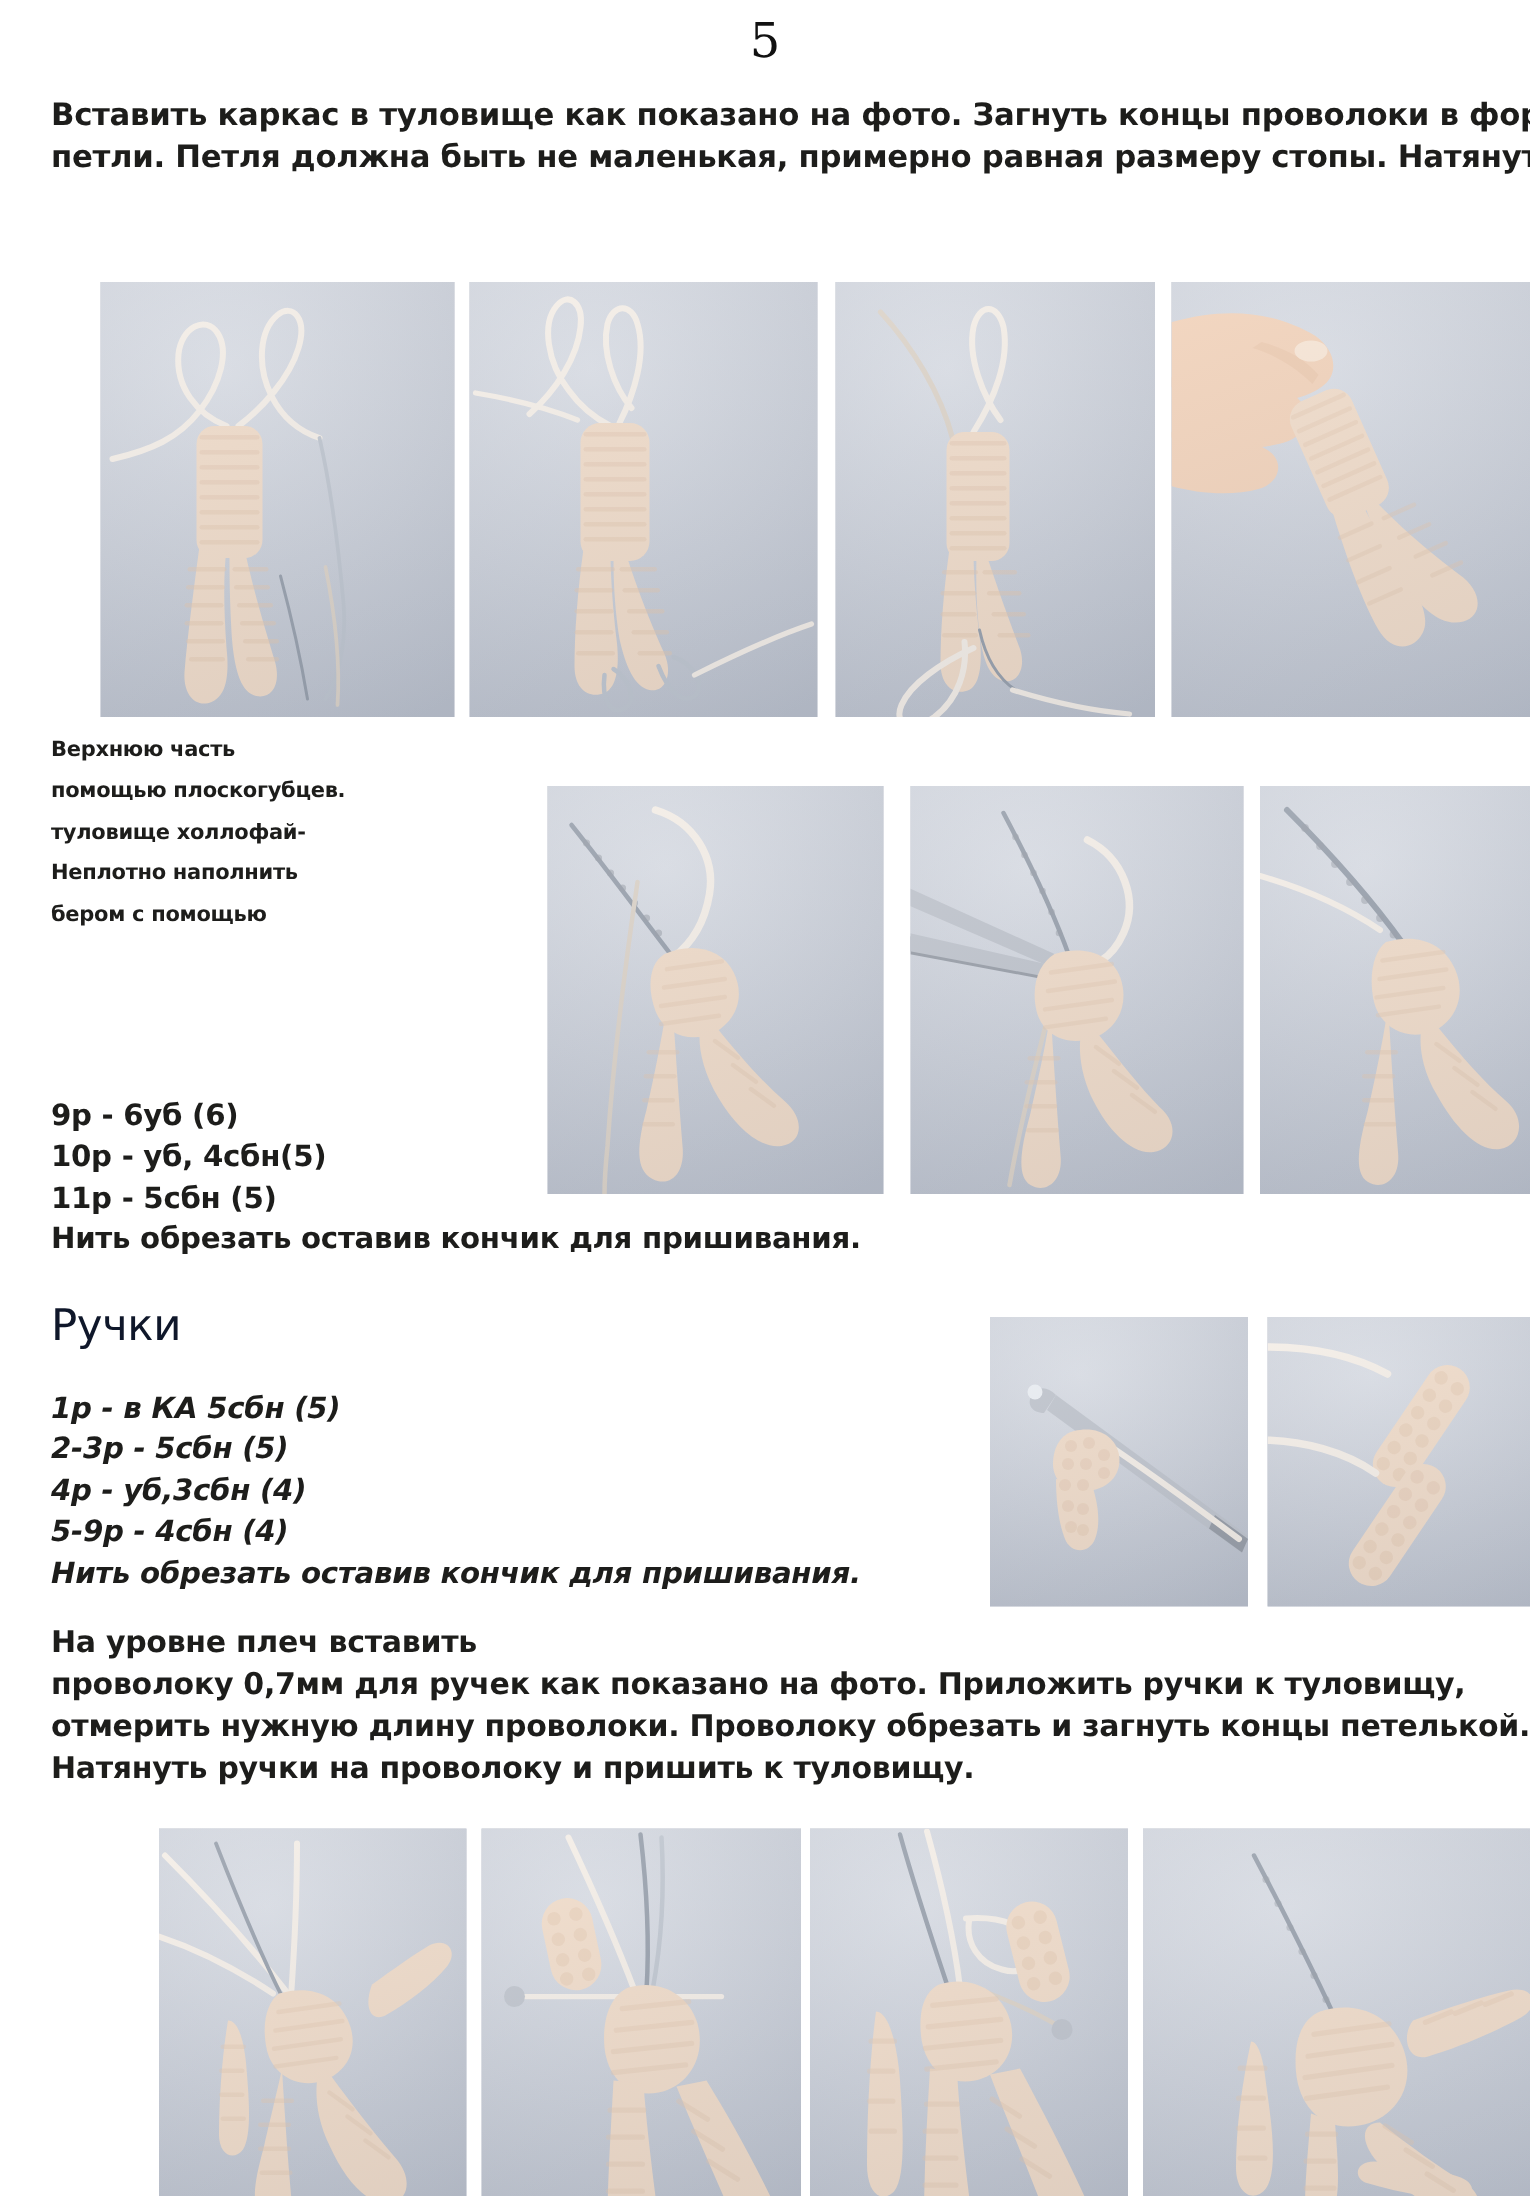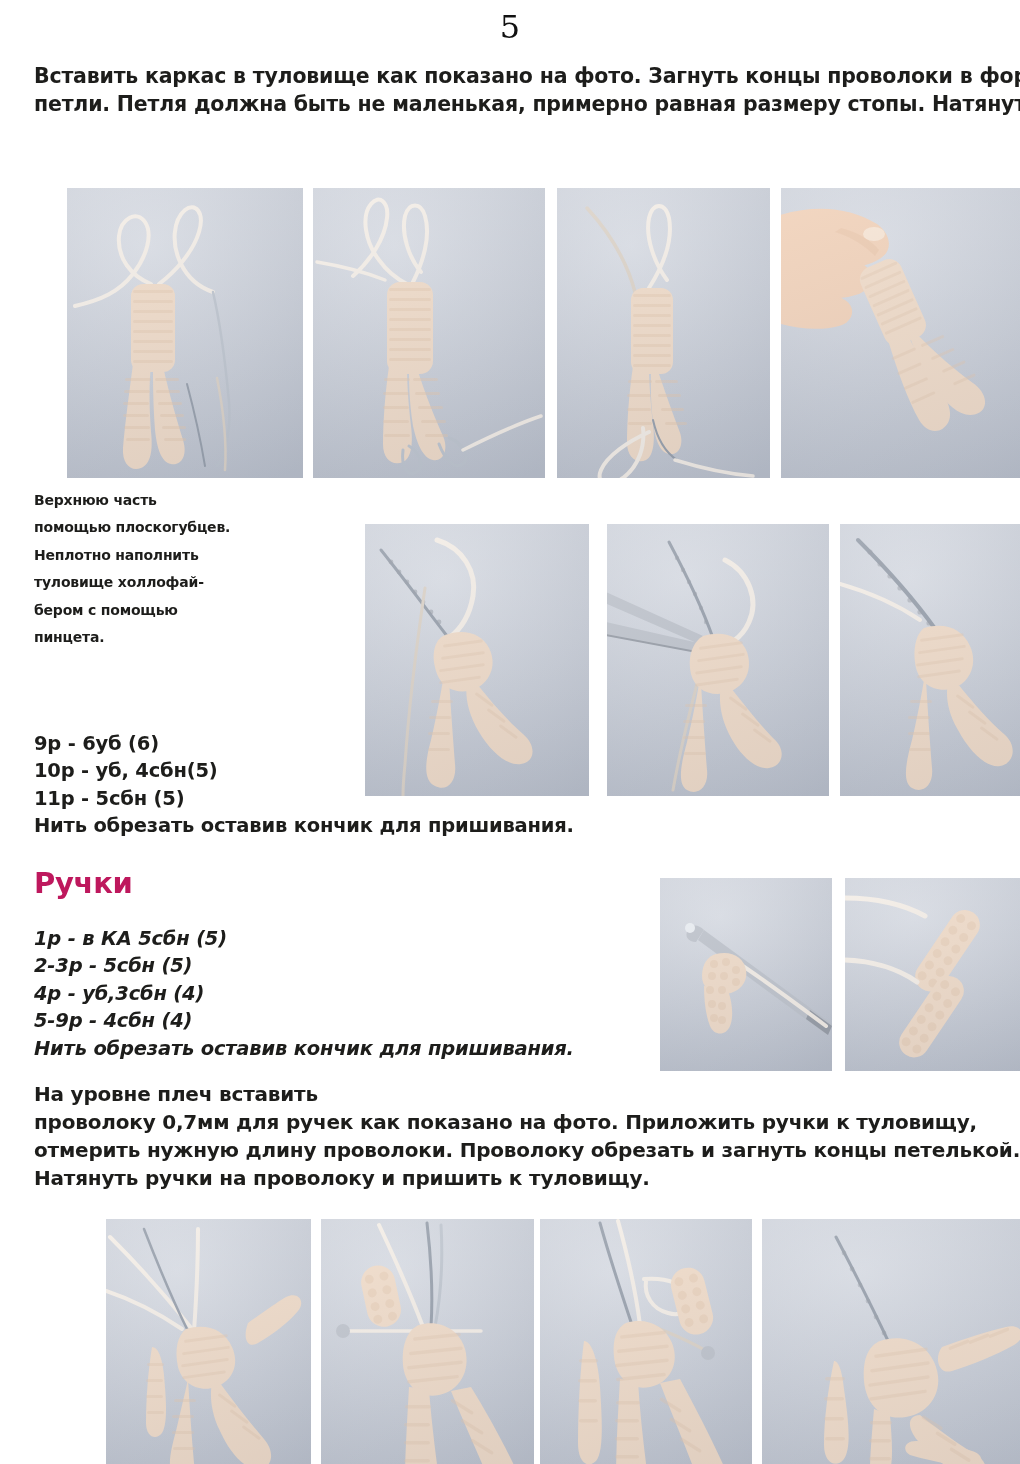--- a/index.html
+++ b/index.html
@@ -72,22 +72,22 @@
     font-size: 19.5px;
     line-height: 27.4px;
   }
 
   #arms-heading {
     position: absolute;
     left: 34px;
     top: 866px;
     margin: 0;
     font-size: 29px;
-    font-weight: bold;
-    color: #be185d;
+    font-weight: normal;
+    color: #0f172a;
     letter-spacing: -0.3px;
   }
 
   #arm-rows {
     left: 34px;
     top: 925px;
     width: 570px;
     font-size: 19.5px;
     line-height: 27.4px;
     font-style: italic;
@@ -318,24 +318,23 @@
           <rect x="150" y="208" width="24" height="3" rx="1.5"></rect>
         </g>
       </g>
     </svg>
     <div class="vignette"></div>
   </figure>
 
   <div class="para" id="frame-instructions">
     <p>Верхнюю часть</p>
     <p>помощью плоскогубцев.</p>
+    <p>туловище холлофай-</p>
     <p>Неплотно наполнить</p>
-    <p>туловище холлофай-</p>
     <p>бером с помощью</p>
-    <p>пинцета.</p>
   </div>
 
   <div class="para" id="leg-rows">
     <p>9р - 6уб (6)</p>
     <p>10р - уб, 4сбн(5)</p>
     <p>11р - 5сбн (5)</p>
     <p>Нить обрезать оставив кончик для пришивания.</p>
   </div>
 
   <figure class="photo" id="photo-twist-1">

